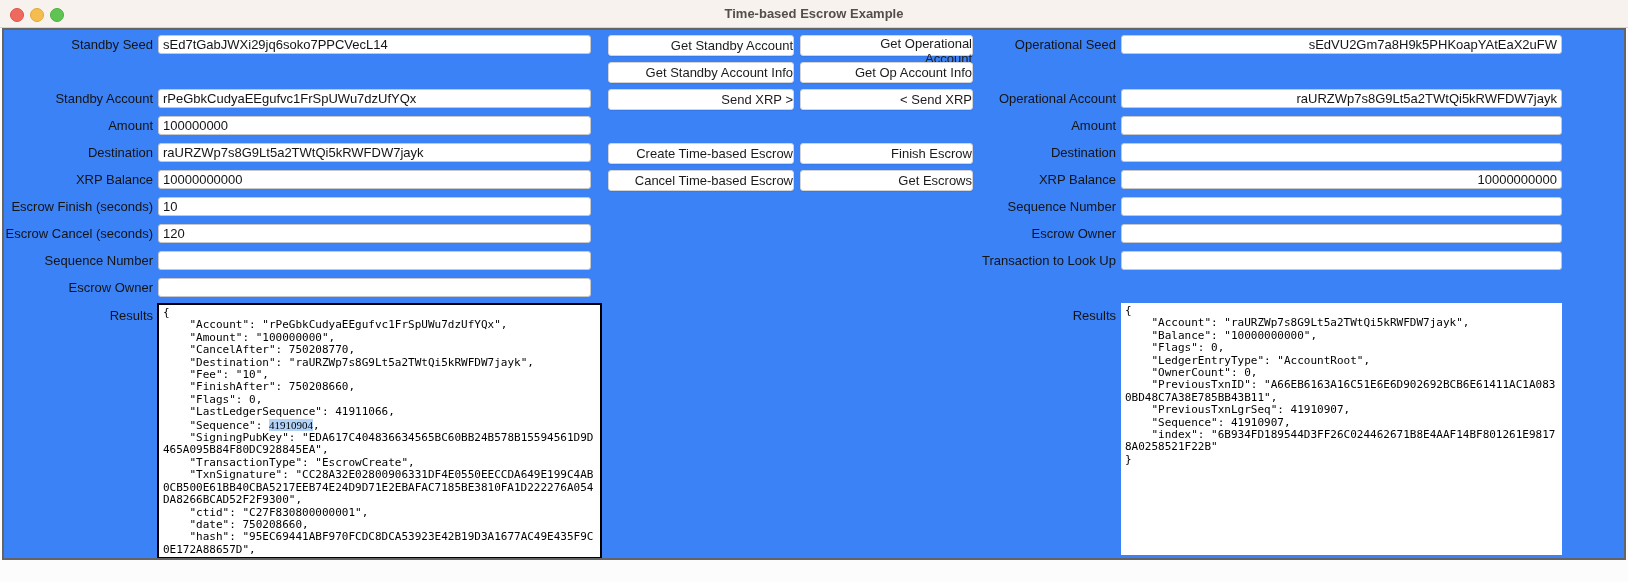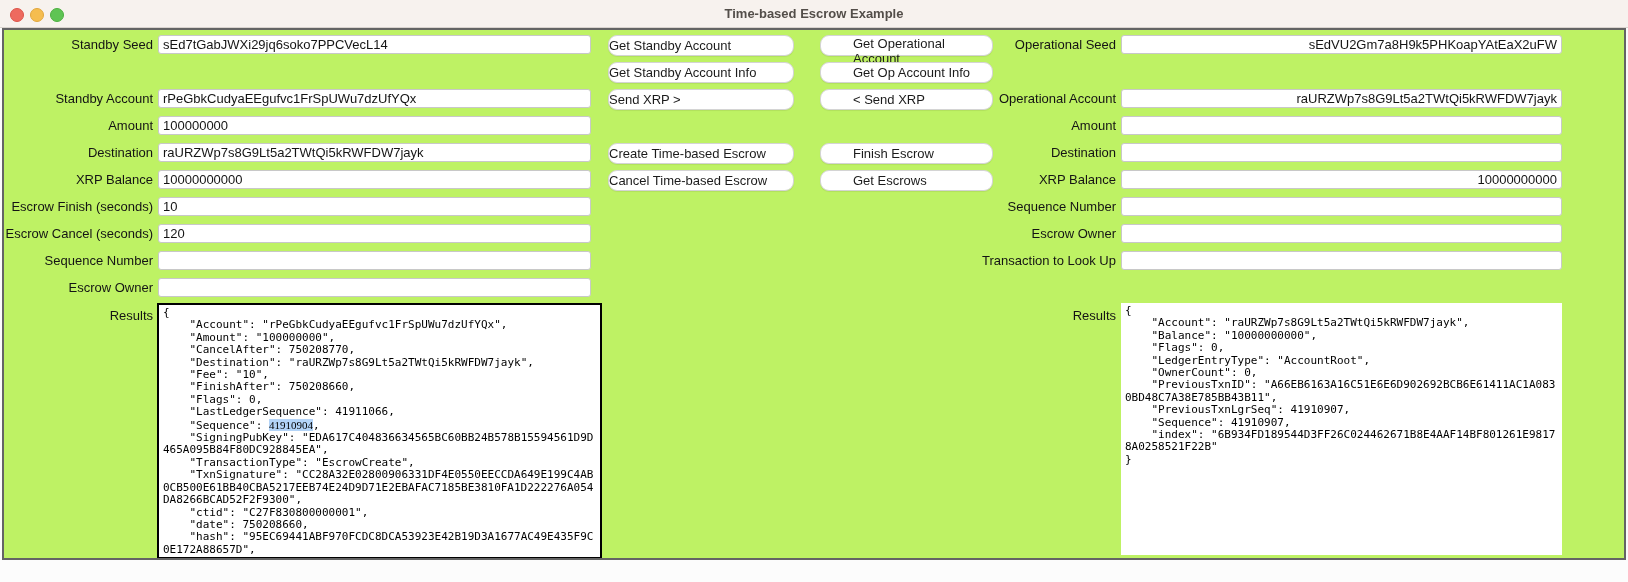--- a/index.html
+++ b/index.html
@@ -9,38 +9,38 @@
   .titlebar{position:absolute;top:0;left:0;right:0;height:28px;background:#f7f2ee;
     border-bottom:1px solid #d9d3ce;box-sizing:border-box;}
   .title{position:absolute;top:0;left:0;right:0;height:28px;line-height:28px;
     text-align:center;font-size:13px;font-weight:bold;color:#534e49;border-radius:11px;}
   .dot{position:absolute;top:8px;width:12px;height:12px;border-radius:50%;}
   .dot.red{left:10px;background:#ee6a5f;border:0.5px solid #dd5448;}
   .dot.yellow{left:30px;background:#f5bd4f;border:0.5px solid #e2a73c;}
   .dot.green{left:50px;background:#5fc454;border:0.5px solid #4cb03f;}
   
   .content{position:absolute;top:28px;left:2px;right:2px;height:532px;
-    background:#bef264;border:2px solid #646464;box-sizing:border-box;overflow:hidden;}
+    background:#3b82f6;border:2px solid #646464;box-sizing:border-box;overflow:hidden;}
   
   .t1{top:5px}.t2{top:32px}.t3{top:59px}.t4{top:86px}.t5{top:113px}
   .t6{top:140px}.t7{top:167px}.t8{top:194px}.t9{top:221px}.t10{top:248px}
   .tres{top:276px}
   .lbl{position:absolute;font-size:13px;line-height:19px;color:#141414;text-align:right;white-space:nowrap;}
   .lbl-l{left:0;width:149px;}
   .lbl-r{left:948px;width:164px;}
   .inp{position:absolute;height:19px;box-sizing:border-box;background:#fff;
     border:1px solid #c8c8c8;border-radius:3px;padding:0 4px;
     font:13px "Liberation Sans",sans-serif;color:#141414;outline:none;}
   .inp-l{left:154px;width:433px;}
   .inp-r{left:1117px;width:441px;text-align:right;}
   .btn{position:absolute;height:21px;box-sizing:border-box;background:#ffffff;
-    border:1px solid #d4d4d4;border-radius:9px;font:13px "Liberation Sans",sans-serif;
-    color:#1b1b1b;text-align:left;box-shadow:0 1px 1px rgba(0,0,0,0.07);padding:0;cursor:default;}
+    border:1px solid #d4d4d4;border-radius:3px;font:13px "Liberation Sans",sans-serif;
+    color:#1b1b1b;text-align:right;box-shadow:0 1px 1px rgba(0,0,0,0.07);padding:0;cursor:default;}
   .bc1{left:604px;width:186px;}
-  .bc2{left:816px;width:173px;padding-left:32px;}
+  .bc2{left:796px;width:173px;padding-left:32px;}
   .results-l{position:absolute;left:153px;top:273px;width:445px;height:256px;
     background:#fff;border:2px solid #000;box-sizing:border-box;overflow:hidden;}
   .results-r{position:absolute;left:1117px;top:273px;width:441px;height:252px;
     background:#fff;overflow:hidden;}
   .results-text{margin:0;padding:2px 4px;font:11px/12.4px "DejaVu Sans Mono",monospace;
     color:#000;white-space:pre-wrap;word-break:break-all;}
   .sel{background:#b3d4f8;font-family:Liberation Serif, serif;}
 </style>
 </head>
 <body>

